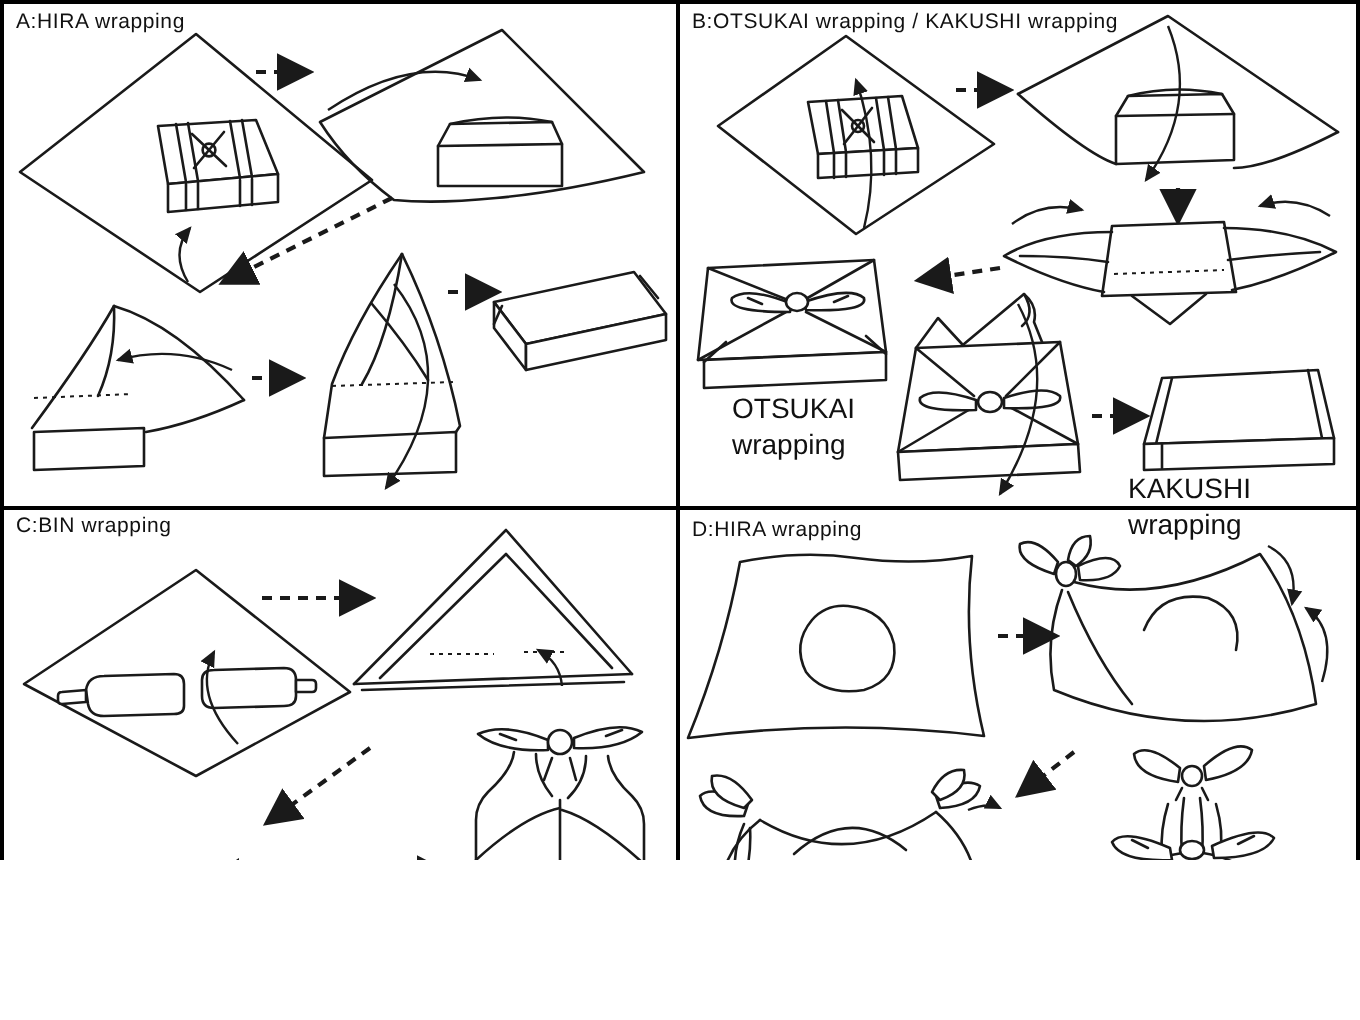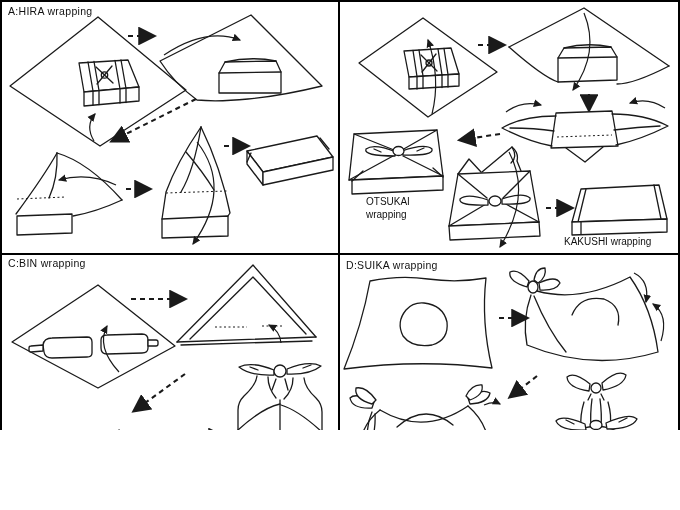--- a/index.html
+++ b/index.html
@@ -9,21 +9,21 @@
   .art{position:absolute;left:0;top:0;width:680px;height:510px}
   .ln{fill:none;stroke:var(--line,#1a1a1a);stroke-width:1.3;stroke-linecap:round;stroke-linejoin:round}
   .lnf{fill:#fff;stroke:var(--line,#1a1a1a);stroke-width:1.3;stroke-linejoin:round}
   .dot{fill:none;stroke:var(--line,#1a1a1a);stroke-width:1;stroke-dasharray:2 2.5}
   .step{fill:none;stroke:var(--line,#1a1a1a);stroke-width:2.1;stroke-dasharray:5 4;marker-end:url(#ah)}
   .fold{fill:none;stroke:var(--line,#1a1a1a);stroke-width:1.2;marker-end:url(#ahs)}
   .frame{fill:none;stroke:var(--border,#000);stroke-width:2}
   .ahfill{fill:var(--line,#1a1a1a)}
   .label{position:absolute;color:#111;white-space:nowrap}
   .title{font-size:10.5px;letter-spacing:.3px}
-  .sub{font-size:10px;line-height:1.25;white-space:normal}
+  .sub{font-size:14px;line-height:1.25;white-space:normal}
 </style>
 </head>
 <body>
 
 <div class="canvas">
 
   <svg class="art" viewBox="0 0 680 510" aria-hidden="true">
     <defs>
       <marker id="ah" markerWidth="9" markerHeight="9" refX="7.5" refY="4.5" orient="auto">
         <path class="ahfill" d="M0,0 L9,4.5 L0,9 Z"></path>
@@ -229,18 +229,19 @@
         <path class="ln" d="M566,420 l8,4 M627,418 l-8,4"></path>
         <path class="lnf" d="M590,384 Q574,371 567,377 Q568,388 589,391 Z"></path>
         <path class="lnf" d="M602,383 Q618,369 626,375 Q624,386 603,390 Z"></path>
         <ellipse class="lnf" cx="596" cy="388" rx="5" ry="5"></ellipse>
         <path class="ln" d="M591,394 L588,400 M601,394 L604,400"></path>
       </g>
     </g>
   </svg>
 
   <div class="label title" style="left:8px;top:5px">A:HIRA wrapping</div>
+  <div class="label title" style="left:346px;top:5px">B:OTSUKAI wrapping / KAKUSHI wrapping</div>
   <div class="label title" style="left:8px;top:257px">C:BIN wrapping</div>
-  <div class="label title" style="left:346px;top:259px">D:SUIKA wrapping</div>
+  <div class="label title" style="left:346px;top:259px">D:HIRA wrapping</div>
   <div class="label sub" style="left:366px;top:196px;width:58px">OTSUKAI wrapping</div>
   <div class="label sub" style="left:564px;top:236px;width:90px">KAKUSHI wrapping</div>
 
 </div>
 
 </body></html>

